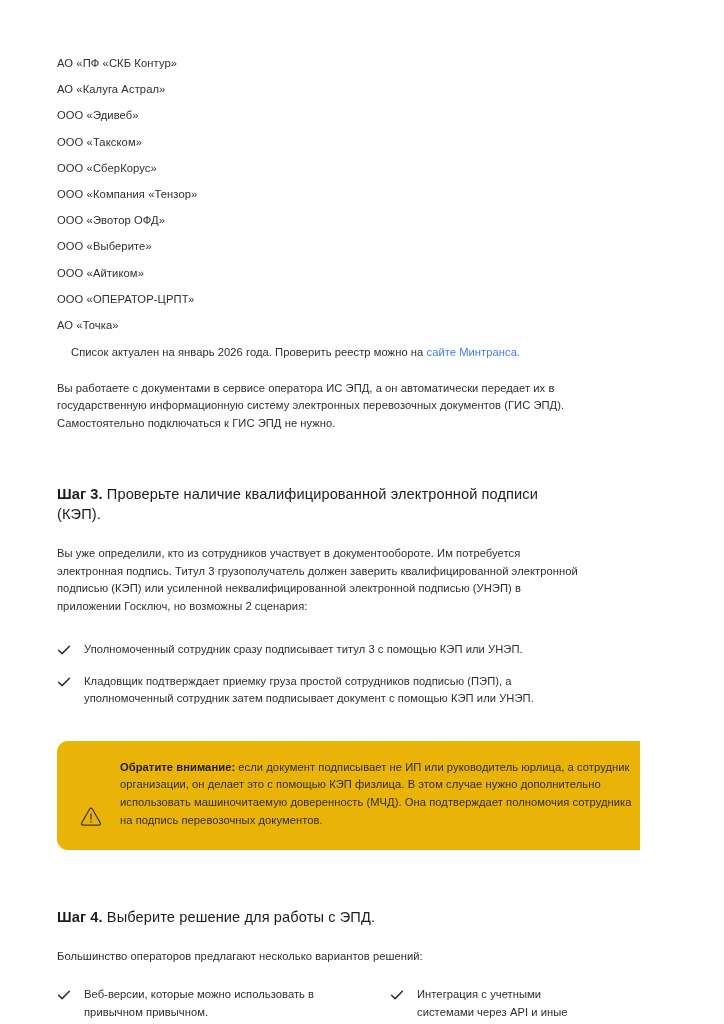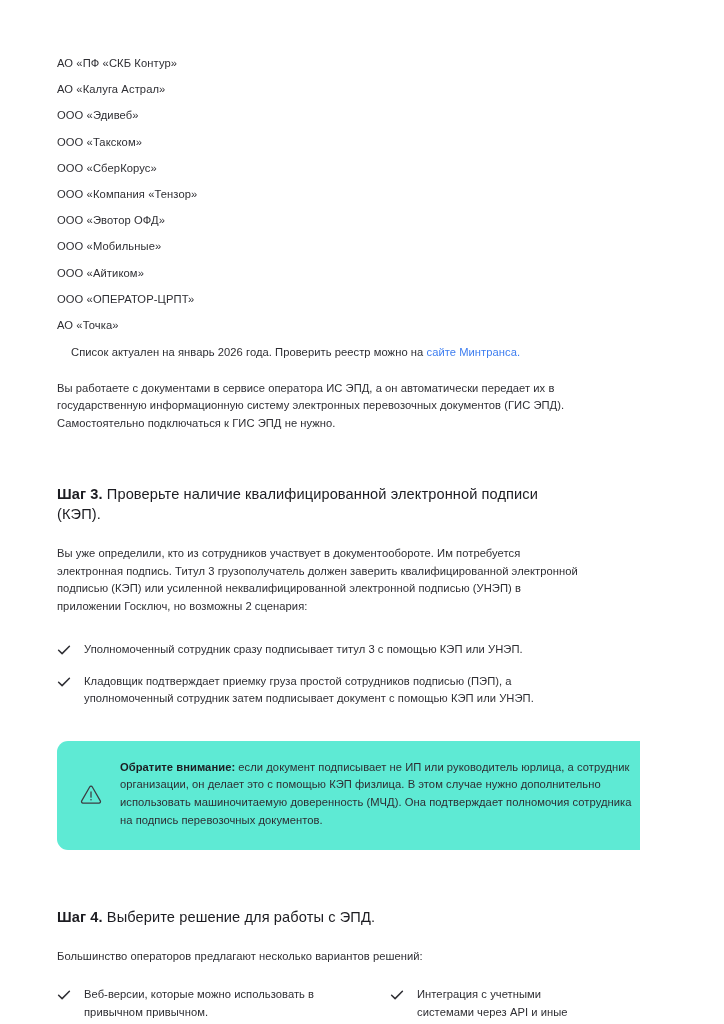--- a/index.html
+++ b/index.html
@@ -108,25 +108,25 @@
     grid-template-columns: 333px 1fr;
     column-gap: 0;
     row-gap: 17px;
   }
   .check-grid .check-item { margin-bottom: 0; }
   .check-grid .check-text { max-width: 252px; }
 
   
   .callout {
     margin-top: 33px;
-    background: #5eead4;
+    background: #eab308;
     border-radius: 11px;
     padding: 18px 22px 20px 21px;
     display: flex;
-    align-items: center;
+    align-items: flex-end;
     width: 610px;
     box-sizing: border-box;
   }
   .callout-icon {
     flex: 0 0 auto;
     width: 26px;
     height: 26px;
     margin-right: 16px;
     margin-top: 1px;
   }
@@ -148,21 +148,21 @@
 <div class="page">
 
   <div class="operators">
     <div class="operator-item">АО «ПФ «СКБ Контур»</div>
     <div class="operator-item">АО «Калуга Астрал»</div>
     <div class="operator-item">ООО «Эдивеб»</div>
     <div class="operator-item">ООО «Такском»</div>
     <div class="operator-item">ООО «СберКорус»</div>
     <div class="operator-item">ООО «Компания «Тензор»</div>
     <div class="operator-item">ООО «Эвотор ОФД»</div>
-    <div class="operator-item">ООО «Мобильные»</div>
+    <div class="operator-item">ООО «Выберите»</div>
     <div class="operator-item">ООО «Айтиком»</div>
     <div class="operator-item">ООО «ОПЕРАТОР-ЦРПТ»</div>
     <div class="operator-item">АО «Точка»</div>
   </div>
 
   <p class="para note-actual"><span>Список актуален на январь 2026 года. Проверить реестр можно на </span><a class="inline-link" href="#">сайте Минтранса.</a></p>
 
   <p class="para gis">Вы работаете с документами в сервисе оператора ИС ЭПД, а он автоматически передает их в государственную информационную систему электронных перевозочных документов (ГИС ЭПД). Самостоятельно подключаться к ГИС ЭПД не нужно.</p>
 
   <div class="step-3-block">

